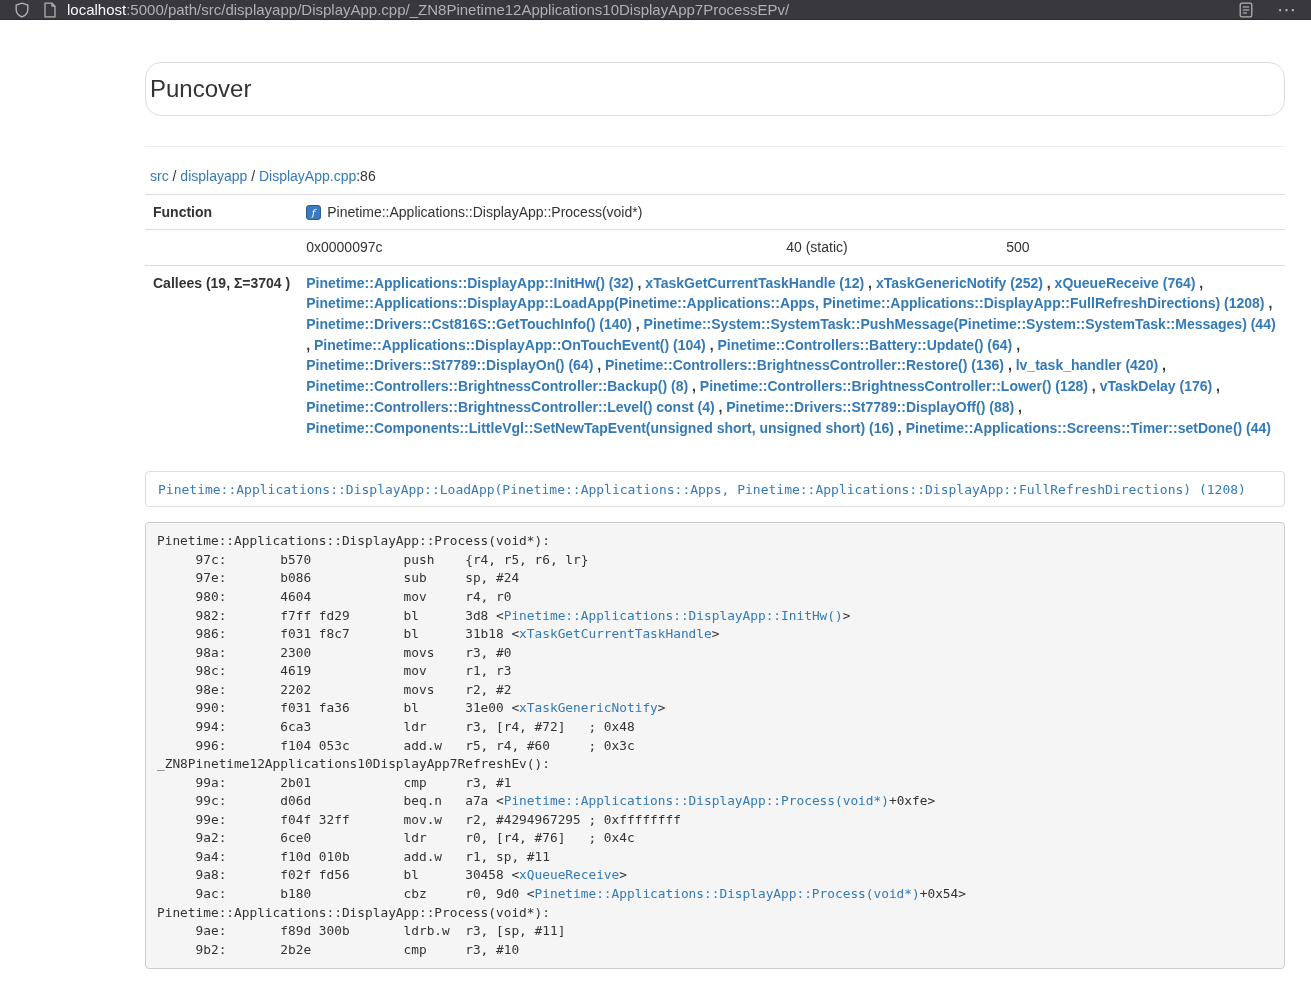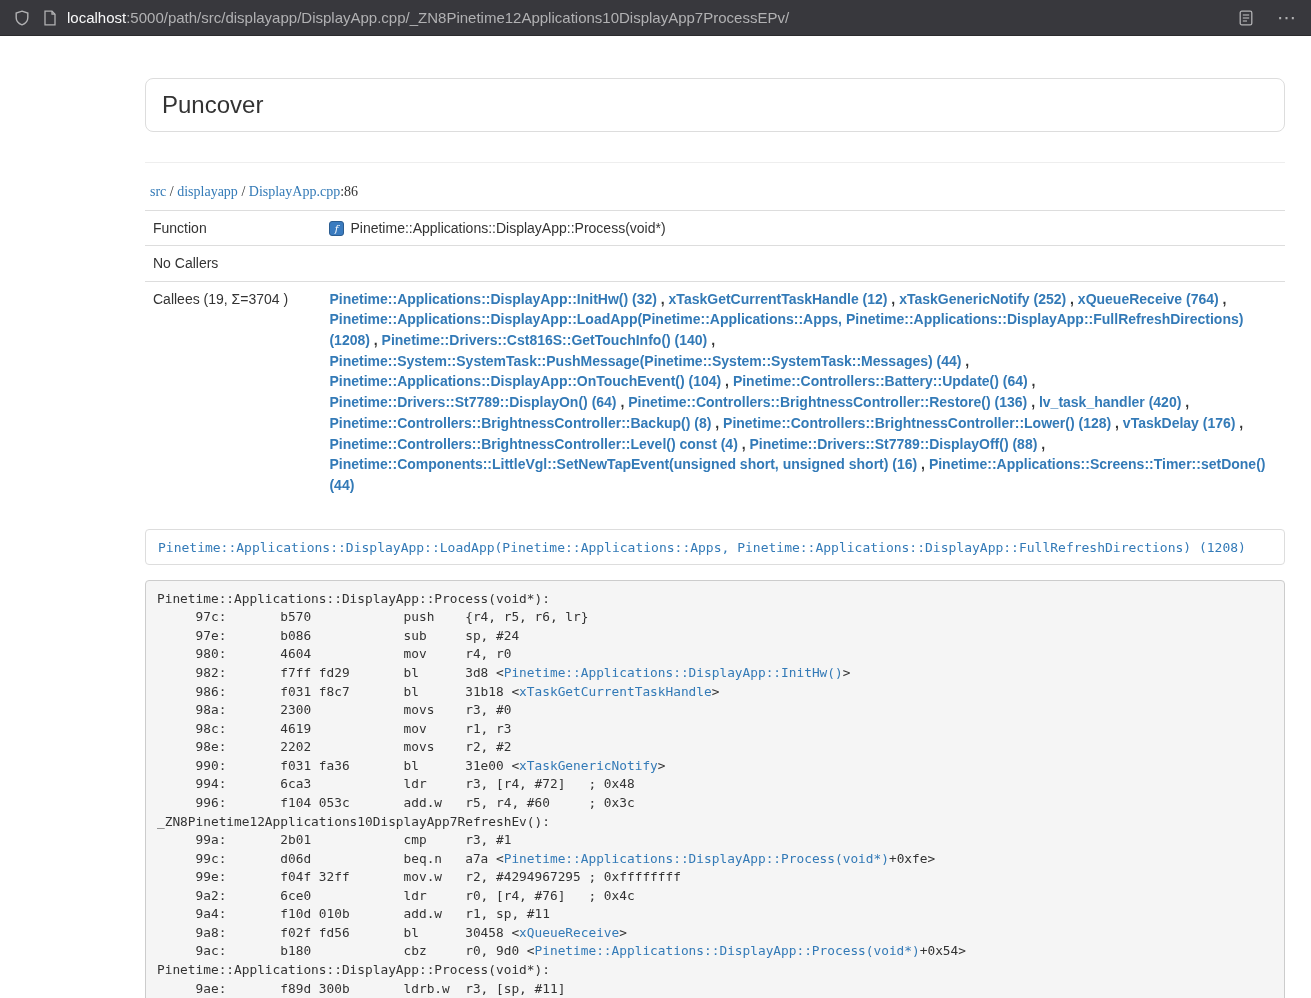--- a/index.html
+++ b/index.html
@@ -5,52 +5,52 @@
   * { box-sizing: border-box; }
   html, body { margin: 0; padding: 0; }
   body {
     width: 1311px; height: 998px; overflow: hidden;
     background: #ffffff; color: #333333;
     font-family: "Liberation Sans", sans-serif; font-size: 14px;
   }
 
   
   .topbar {
-    height: 36px; background: #38383d; border-bottom: 1px solid #2b2b2e;
+    height: 20px; background: #38383d; border-bottom: 1px solid #2b2b2e;
     display: flex; align-items: center; padding: 0 14px;
   }
   .tb-icon { display: inline-flex; align-items: center; justify-content: center; flex: 0 0 auto; }
   .tb-icon + .tb-icon { margin-left: 13px; }
   .url-text {
     margin-left: 10px; flex: 1 1 auto; white-space: nowrap; overflow: hidden;
     font-size: 15px; color: #b1b1b3;
   }
   .url-host { color: #f9f9fa; }
   .tb-right { display: flex; align-items: center; margin-left: auto; }
   .tb-right .tb-icon + .tb-icon { margin-left: 24px; }
   .overflow-glyph { color: #b1b1b3; font-size: 19px; line-height: 1; letter-spacing: 1px; }
 
   
   .container { width: 1140px; margin-left: 145px; padding-top: 42px; }
 
-  .title-box { border: 1px solid #ddd; border-radius: 8px; padding: 12px 16px; }
+  .title-box { border: 1px solid #ddd; border-radius: 16px; padding: 12px 4px; }
   .title-box h1 { margin: 0; font-size: 24px; font-weight: 500; color: #333; }
 
   hr.divider { border: 0; border-top: 1px solid #eee; margin: 30px 0 21px 0; }
 
-  .breadcrumb { font-size: 14px; margin: 16px 5px 10px 5px; color: #333; font-family: Liberation Serif, serif; }
+  .breadcrumb { font-size: 14px; margin: 16px 5px 10px 5px; color: #333; }
 
   a.link { color: #337ab7; text-decoration: none; cursor: pointer; }
 
   table.info { width: 100%; border-collapse: collapse; font-size: 14px; }
   table.info td {
     border-top: 1px solid #ddd; padding: 7px 8px;
     vertical-align: top; text-align: left; line-height: 1.45;
   }
-  td.label-cell { padding-left: 20px; font-weight: normal; white-space: nowrap; }
+  td.label-cell { padding-left: 20px; font-weight: bold; white-space: nowrap; }
   tr.hdr-row td { font-weight: bold; }
   .func-icon {
     display: inline-block; width: 15px; height: 15px; margin-right: 6px;
     vertical-align: -3px;
   }
   #callees-cell { line-height: 1.48; font-weight: bold; }
 
   .panel-box {
     border: 1px solid #ddd; border-radius: 4px;
     padding: 9px 12px; margin-top: 26px;
@@ -117,24 +117,28 @@
       <td class="label-cell">Function</td>
       <td colspan="5">
         <span class="func-icon">
           <svg width="15" height="15" viewBox="0 0 15 15">
             <rect x="0.5" y="0.5" width="14" height="14" rx="2.5" fill="#3a7bbf" stroke="#2c5d90"></rect>
             <text x="7.5" y="11.2" font-size="10" font-family="DejaVu Serif, serif" font-style="italic" fill="#ffffff" text-anchor="middle">f</text>
           </svg>
         </span><span>Pinetime::Applications::DisplayApp::Process(void*)</span>
       </td>
     </tr>
-    <tr>
-      <td class="label-cell">No Callers</td>
-      <td colspan="5"></td>
-    </tr>
+    <tr id="col-values">
+      <td class="label-cell"></td>
+    <td>0x0000097c</td>
+          <td></td>
+          <td>40 (static)</td>
+          <td>500</td>
+          <td></td>
+        </tr>
     <tr>
       <td class="label-cell">Callees (19, Σ=3704 )</td>
       <td colspan="5" id="callees-cell"><a class="link">Pinetime::Applications::DisplayApp::InitHw() (32)</a> , <a class="link">xTaskGetCurrentTaskHandle (12)</a> , <a class="link">xTaskGenericNotify (252)</a> , <a class="link">xQueueReceive (764)</a> , <a class="link">Pinetime::Applications::DisplayApp::LoadApp(Pinetime::Applications::Apps, Pinetime::Applications::DisplayApp::FullRefreshDirections) (1208)</a> , <a class="link">Pinetime::Drivers::Cst816S::GetTouchInfo() (140)</a> , <a class="link">Pinetime::System::SystemTask::PushMessage(Pinetime::System::SystemTask::Messages) (44)</a> , <a class="link">Pinetime::Applications::DisplayApp::OnTouchEvent() (104)</a> , <a class="link">Pinetime::Controllers::Battery::Update() (64)</a> , <a class="link">Pinetime::Drivers::St7789::DisplayOn() (64)</a> , <a class="link">Pinetime::Controllers::BrightnessController::Restore() (136)</a> , <a class="link">lv_task_handler (420)</a> , <a class="link">Pinetime::Controllers::BrightnessController::Backup() (8)</a> , <a class="link">Pinetime::Controllers::BrightnessController::Lower() (128)</a> , <a class="link">vTaskDelay (176)</a> , <a class="link">Pinetime::Controllers::BrightnessController::Level() const (4)</a> , <a class="link">Pinetime::Drivers::St7789::DisplayOff() (88)</a> , <a class="link">Pinetime::Components::LittleVgl::SetNewTapEvent(unsigned short, unsigned short) (16)</a> , <a class="link">Pinetime::Applications::Screens::Timer::setDone() (44)</a></td>
     </tr>
   </tbody>
     </table>
 
   <div class="panel-box">
     <a class="link">Pinetime::Applications::DisplayApp::LoadApp(Pinetime::Applications::Apps, Pinetime::Applications::DisplayApp::FullRefreshDirections) (1208)</a>
   </div>

